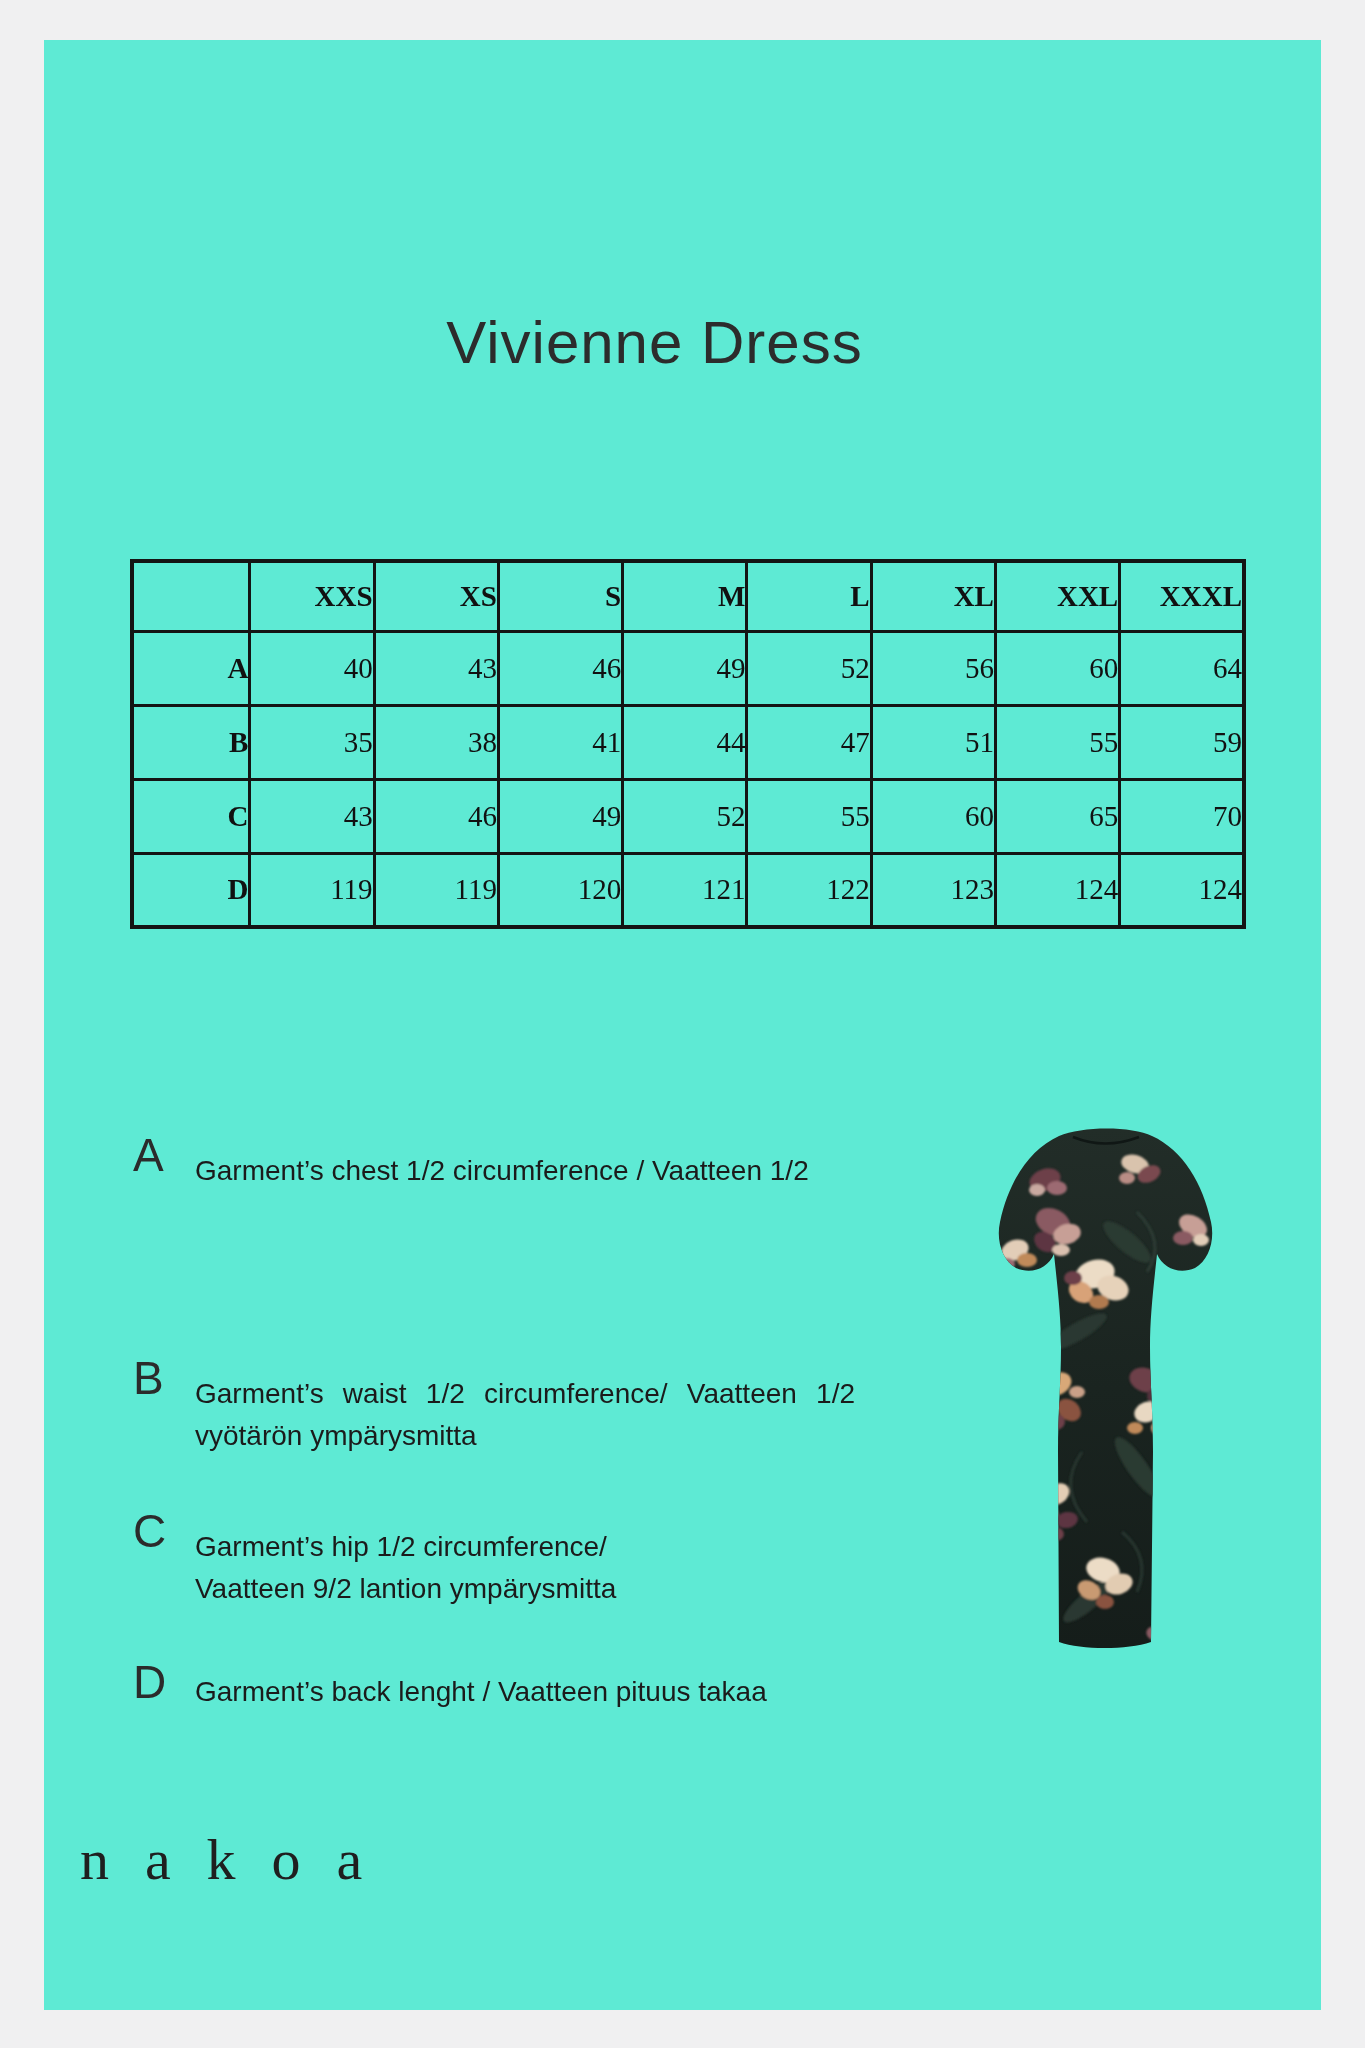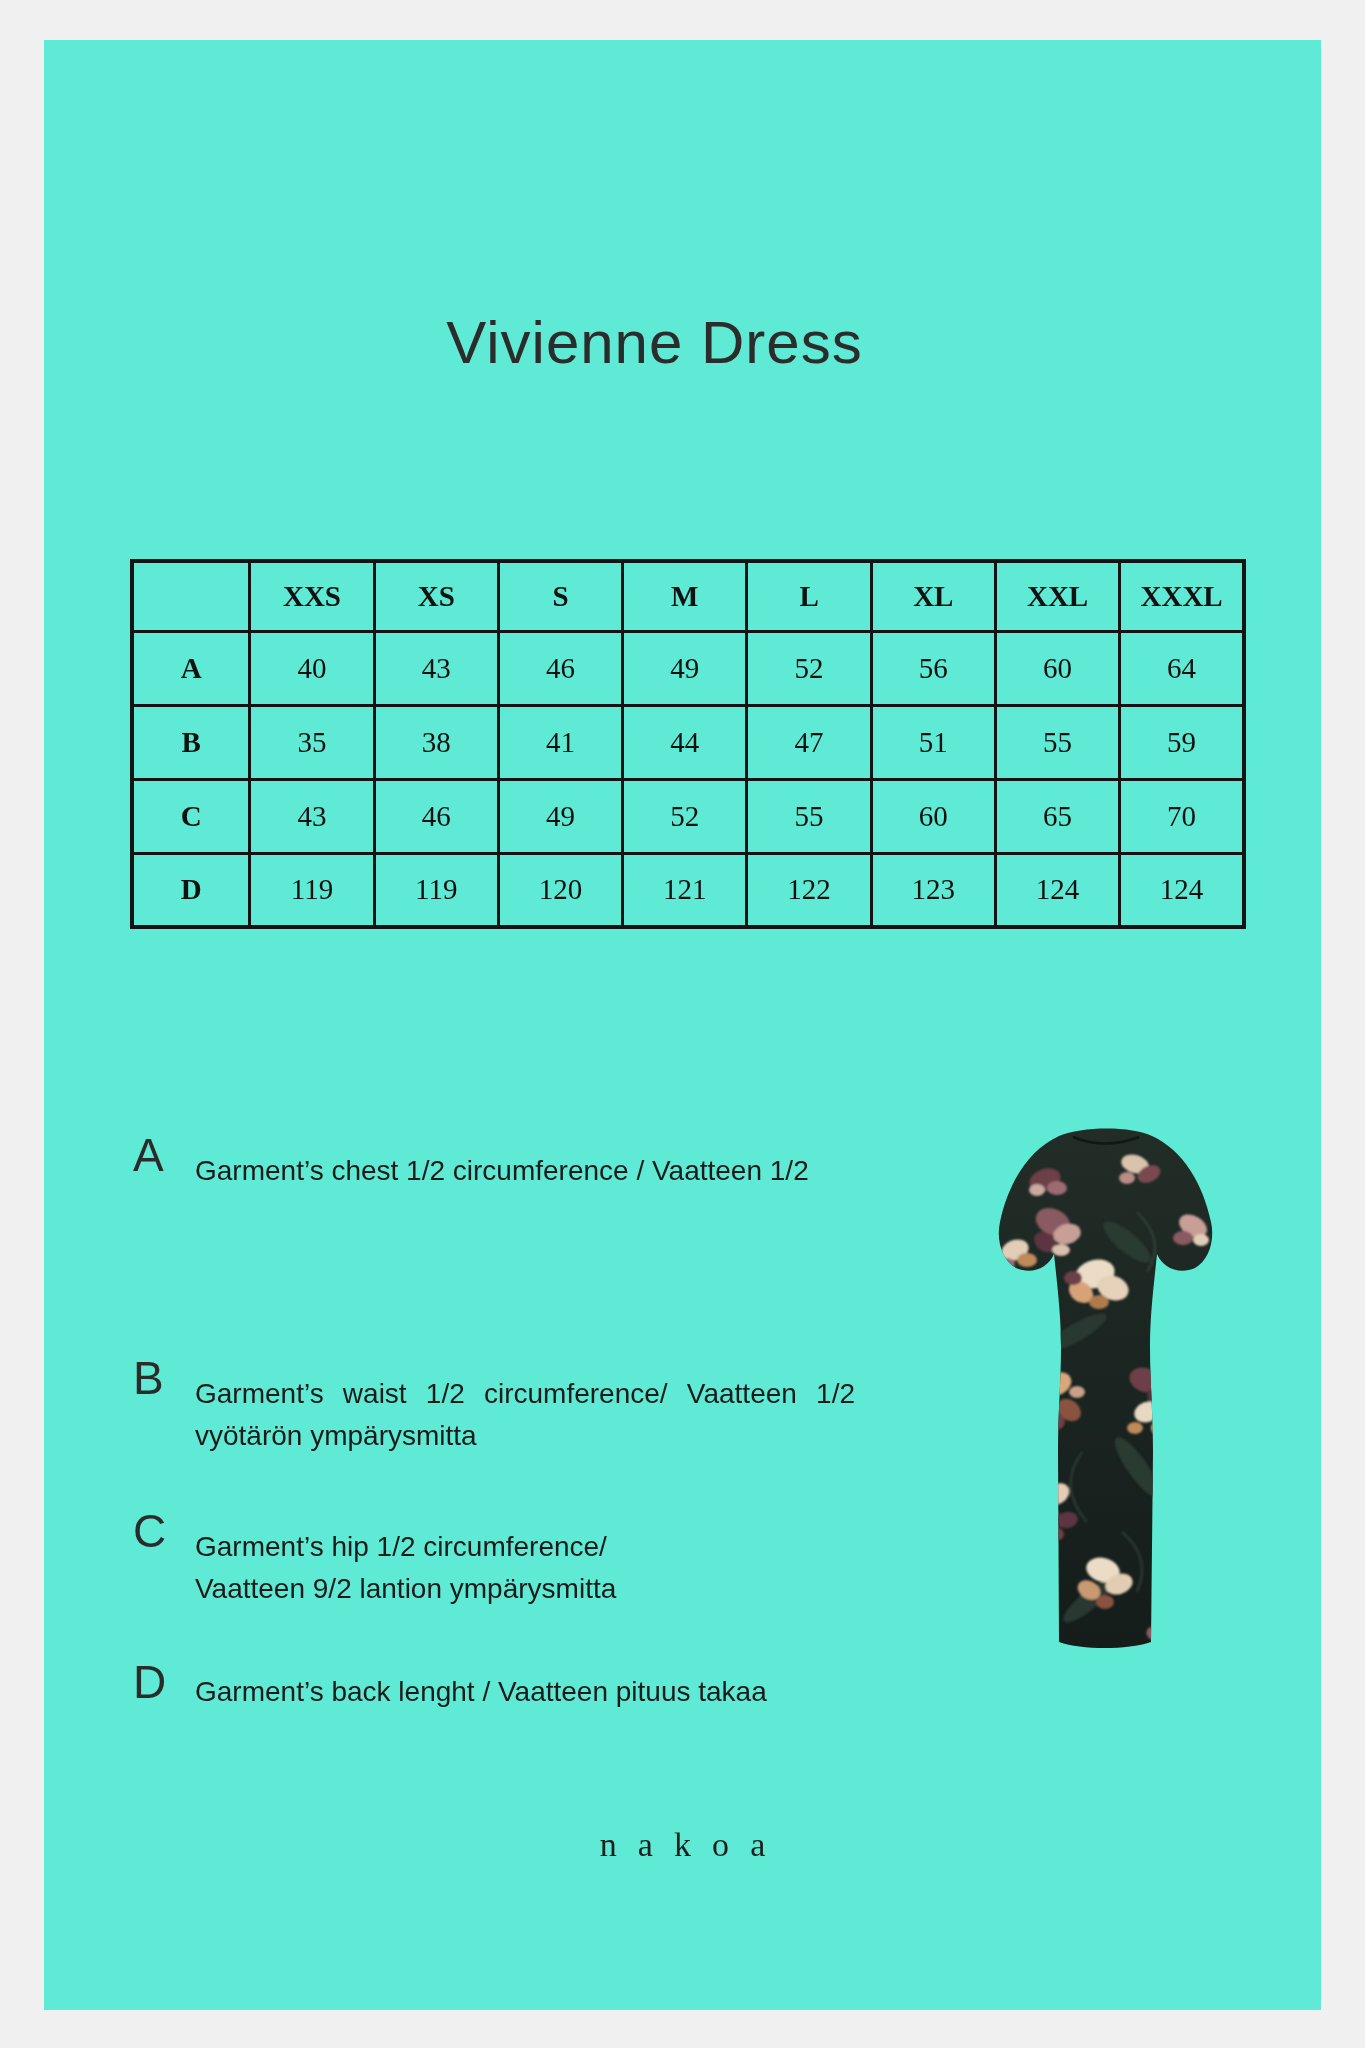--- a/index.html
+++ b/index.html
@@ -32,21 +32,21 @@
     left: 86px; top: 519px;
     width: 1116px;
     border-collapse: collapse;
     table-layout: fixed;
     font-family: "Liberation Serif", "DejaVu Serif", serif;
     font-size: 29px;
     color: #111111;
   }
   .size-table th, .size-table td {
     border: 3px solid #141414;
-    text-align: center;
+    text-align: right;
     vertical-align: middle;
     height: 74px;
     font-weight: normal;
   }
   .size-table { border: 4px solid #141414; }
   .size-table thead th { font-weight: bold; height: 70px; }
   .size-table tbody th.row-label { font-weight: bold; }
   .size-table col.first { width: 10.6%; }
   
   .measure-list {
@@ -89,23 +89,22 @@
   .dress-wrap {
     position: absolute;
     left: 943px; top: 1082px;
     width: 237px; height: 541px;
   }
   .dress-wrap svg { display: block; width: 100%; height: 100%; }
   
   .brand {
     position: absolute;
     top: 1786px; left: 0; right: 0;
-    text-align: center;
     font-family: "Liberation Serif", "DejaVu Serif", serif;
-    font-size: 34px;
+    font-size: 58px;
     color: #1f1f1f;
     letter-spacing: 0.62em;
     text-indent: 0.62em;
   }
 </style>
 </head>
 <body>
 
 <div class="card">
 

